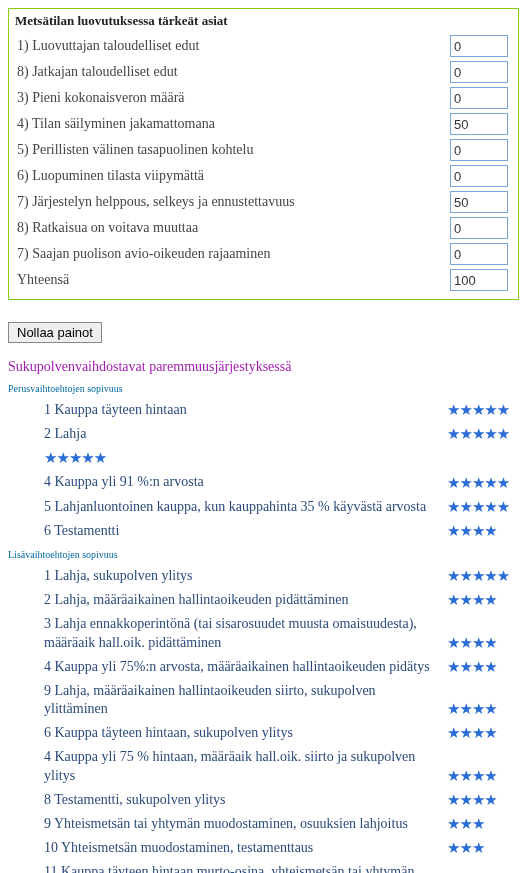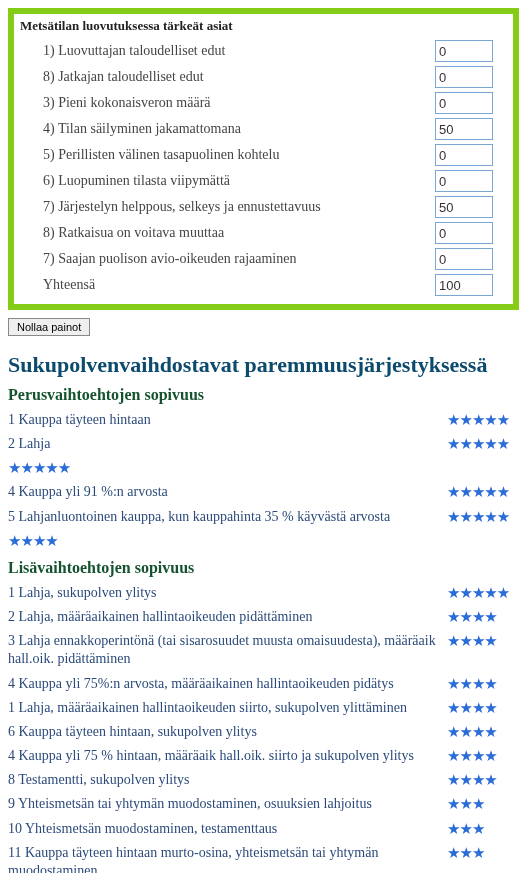--- a/index.html
+++ b/index.html
@@ -6,77 +6,77 @@
     margin: 0;
     padding: 8px;
     font-family: Georgia, 'Times New Roman', serif;
     font-size: 14px;
     color: #333;
     background: #fff;
     width: 527px;
     box-sizing: border-box;
   }
   .panel {
-    border: 6px solid #84cc16;
-    padding: 4px 20px 6px 6px;
+    border: 1px solid #84cc16;
+    padding: 4px 10px 6px 6px;
     margin-bottom: 6px;
   }
   .panel-title {
     font-weight: bold;
     font-size: 13px;
     margin-bottom: 4px;
     color: #222;
   }
   .weight-row {
     display: flex;
     align-items: center;
     padding: 2px 0;
   }
   .weight-label {
     flex: 1;
     font-size: 14px;
     color: #444;
     padding-left: 2px;
-    margin-left: 21px;
   }
   .weight-input {
     width: 50px;
     height: 18px;
     border: 1px solid #7aa7d8;
     font-size: 13px;
     padding: 1px 3px;
     color: #333;
     font-family: Arial, sans-serif;
   }
   .reset-btn {
     font-family: Arial, sans-serif;
-    font-size: 11px;
+    font-size: 13px;
     padding: 2px 8px;
-    margin-top: 2px;
+    margin-top: 16px;
     margin-bottom: 10px;
     border: 1px solid #888;
     background: #efefef;
     cursor: pointer;
   }
   .section-heading {
-    font-size: 22px;
-    color: #0c4a6e;
+    font-size: 14px;
+    color: #a21caf;
     margin: 6px 0 8px 0;
-    font-weight: bold;
+    font-weight: normal;
   }
   .group-heading {
-    font-weight: bold;
-    font-size: 16px;
-    color: #14532d;
+    font-weight: normal;
+    font-size: 10px;
+    color: #0369a1;
     margin: 6px 0 4px 0;
   }
   .result-row {
     display: flex;
-    align-items: flex-start;
+    align-items: flex-end;
     padding: 3px 0;
+    margin-left: 36px;
   }
   .result-label {
     flex: 1;
     font-size: 14px;
     color: #2b4a7a;
     padding-right: 6px;
     line-height: 1.3;
   }
   .stars {
     color: #2b6dd6;
@@ -157,41 +157,42 @@
     </div>
     <div class="result-row">
       <div class="result-label">4 Kauppa yli 91 %:n arvosta</div>
       <div class="stars">★★★★★</div>
     </div>
     <div class="result-row">
       <div class="result-label">5 Lahjanluontoinen kauppa, kun kauppahinta 35 % käyvästä arvosta</div>
       <div class="stars">★★★★★</div>
     </div>
     <div class="result-row">
+      <div class="result-label">6 Testamentti</div>
       <div class="stars">★★★★</div>
     </div>
     <div class="group-heading">Lisävaihtoehtojen sopivuus</div>
     <div class="result-row">
       <div class="result-label">1 Lahja, sukupolven ylitys</div>
       <div class="stars">★★★★★</div>
     </div>
     <div class="result-row">
       <div class="result-label">2 Lahja, määräaikainen hallintaoikeuden pidättäminen</div>
       <div class="stars">★★★★</div>
     </div>
     <div class="result-row">
       <div class="result-label">3 Lahja ennakkoperintönä (tai sisarosuudet muusta omaisuudesta), määräaik hall.oik. pidättäminen</div>
       <div class="stars">★★★★</div>
     </div>
     <div class="result-row">
       <div class="result-label">4 Kauppa yli 75%:n arvosta, määräaikainen hallintaoikeuden pidätys</div>
       <div class="stars">★★★★</div>
     </div>
     <div class="result-row">
-      <div class="result-label">1 Lahja, määräaikainen hallintaoikeuden siirto, sukupolven ylittäminen</div>
+      <div class="result-label">9 Lahja, määräaikainen hallintaoikeuden siirto, sukupolven ylittäminen</div>
       <div class="stars">★★★★</div>
     </div>
     <div class="result-row">
       <div class="result-label">6 Kauppa täyteen hintaan, sukupolven ylitys</div>
       <div class="stars">★★★★</div>
     </div>
     <div class="result-row">
       <div class="result-label">4 Kauppa yli 75 % hintaan, määräaik hall.oik. siirto ja sukupolven ylitys</div>
       <div class="stars">★★★★</div>
     </div>

